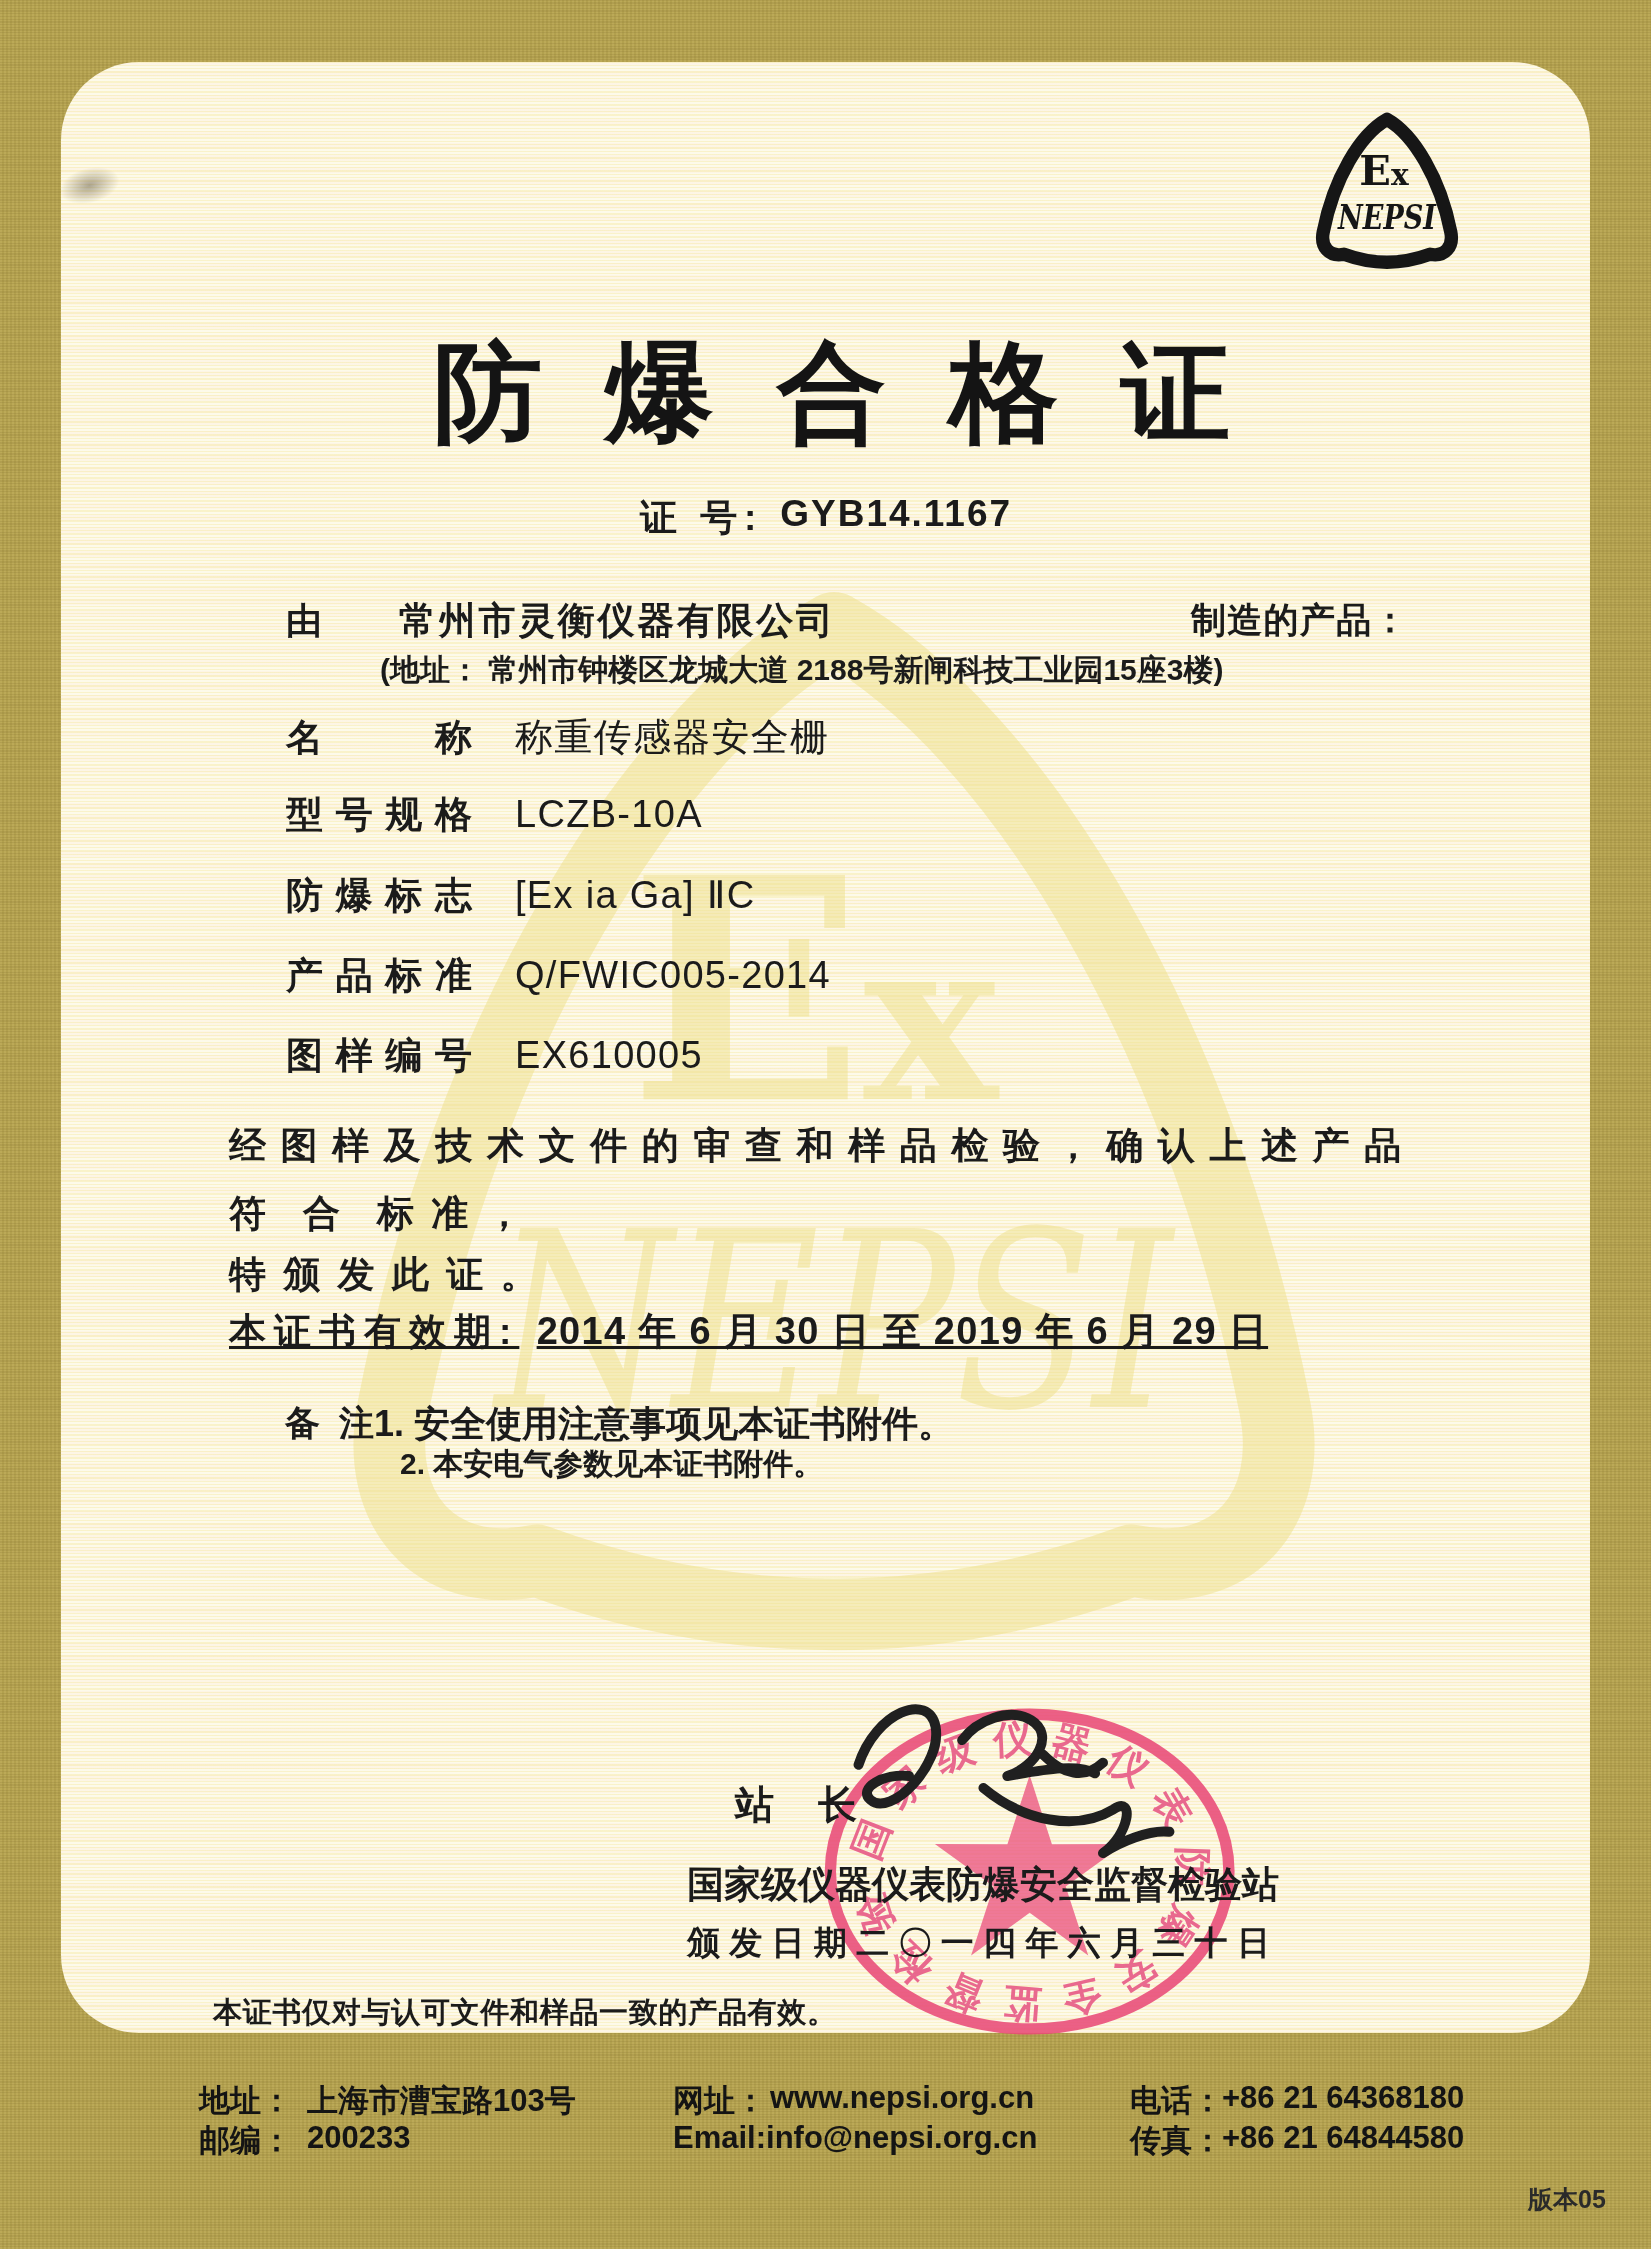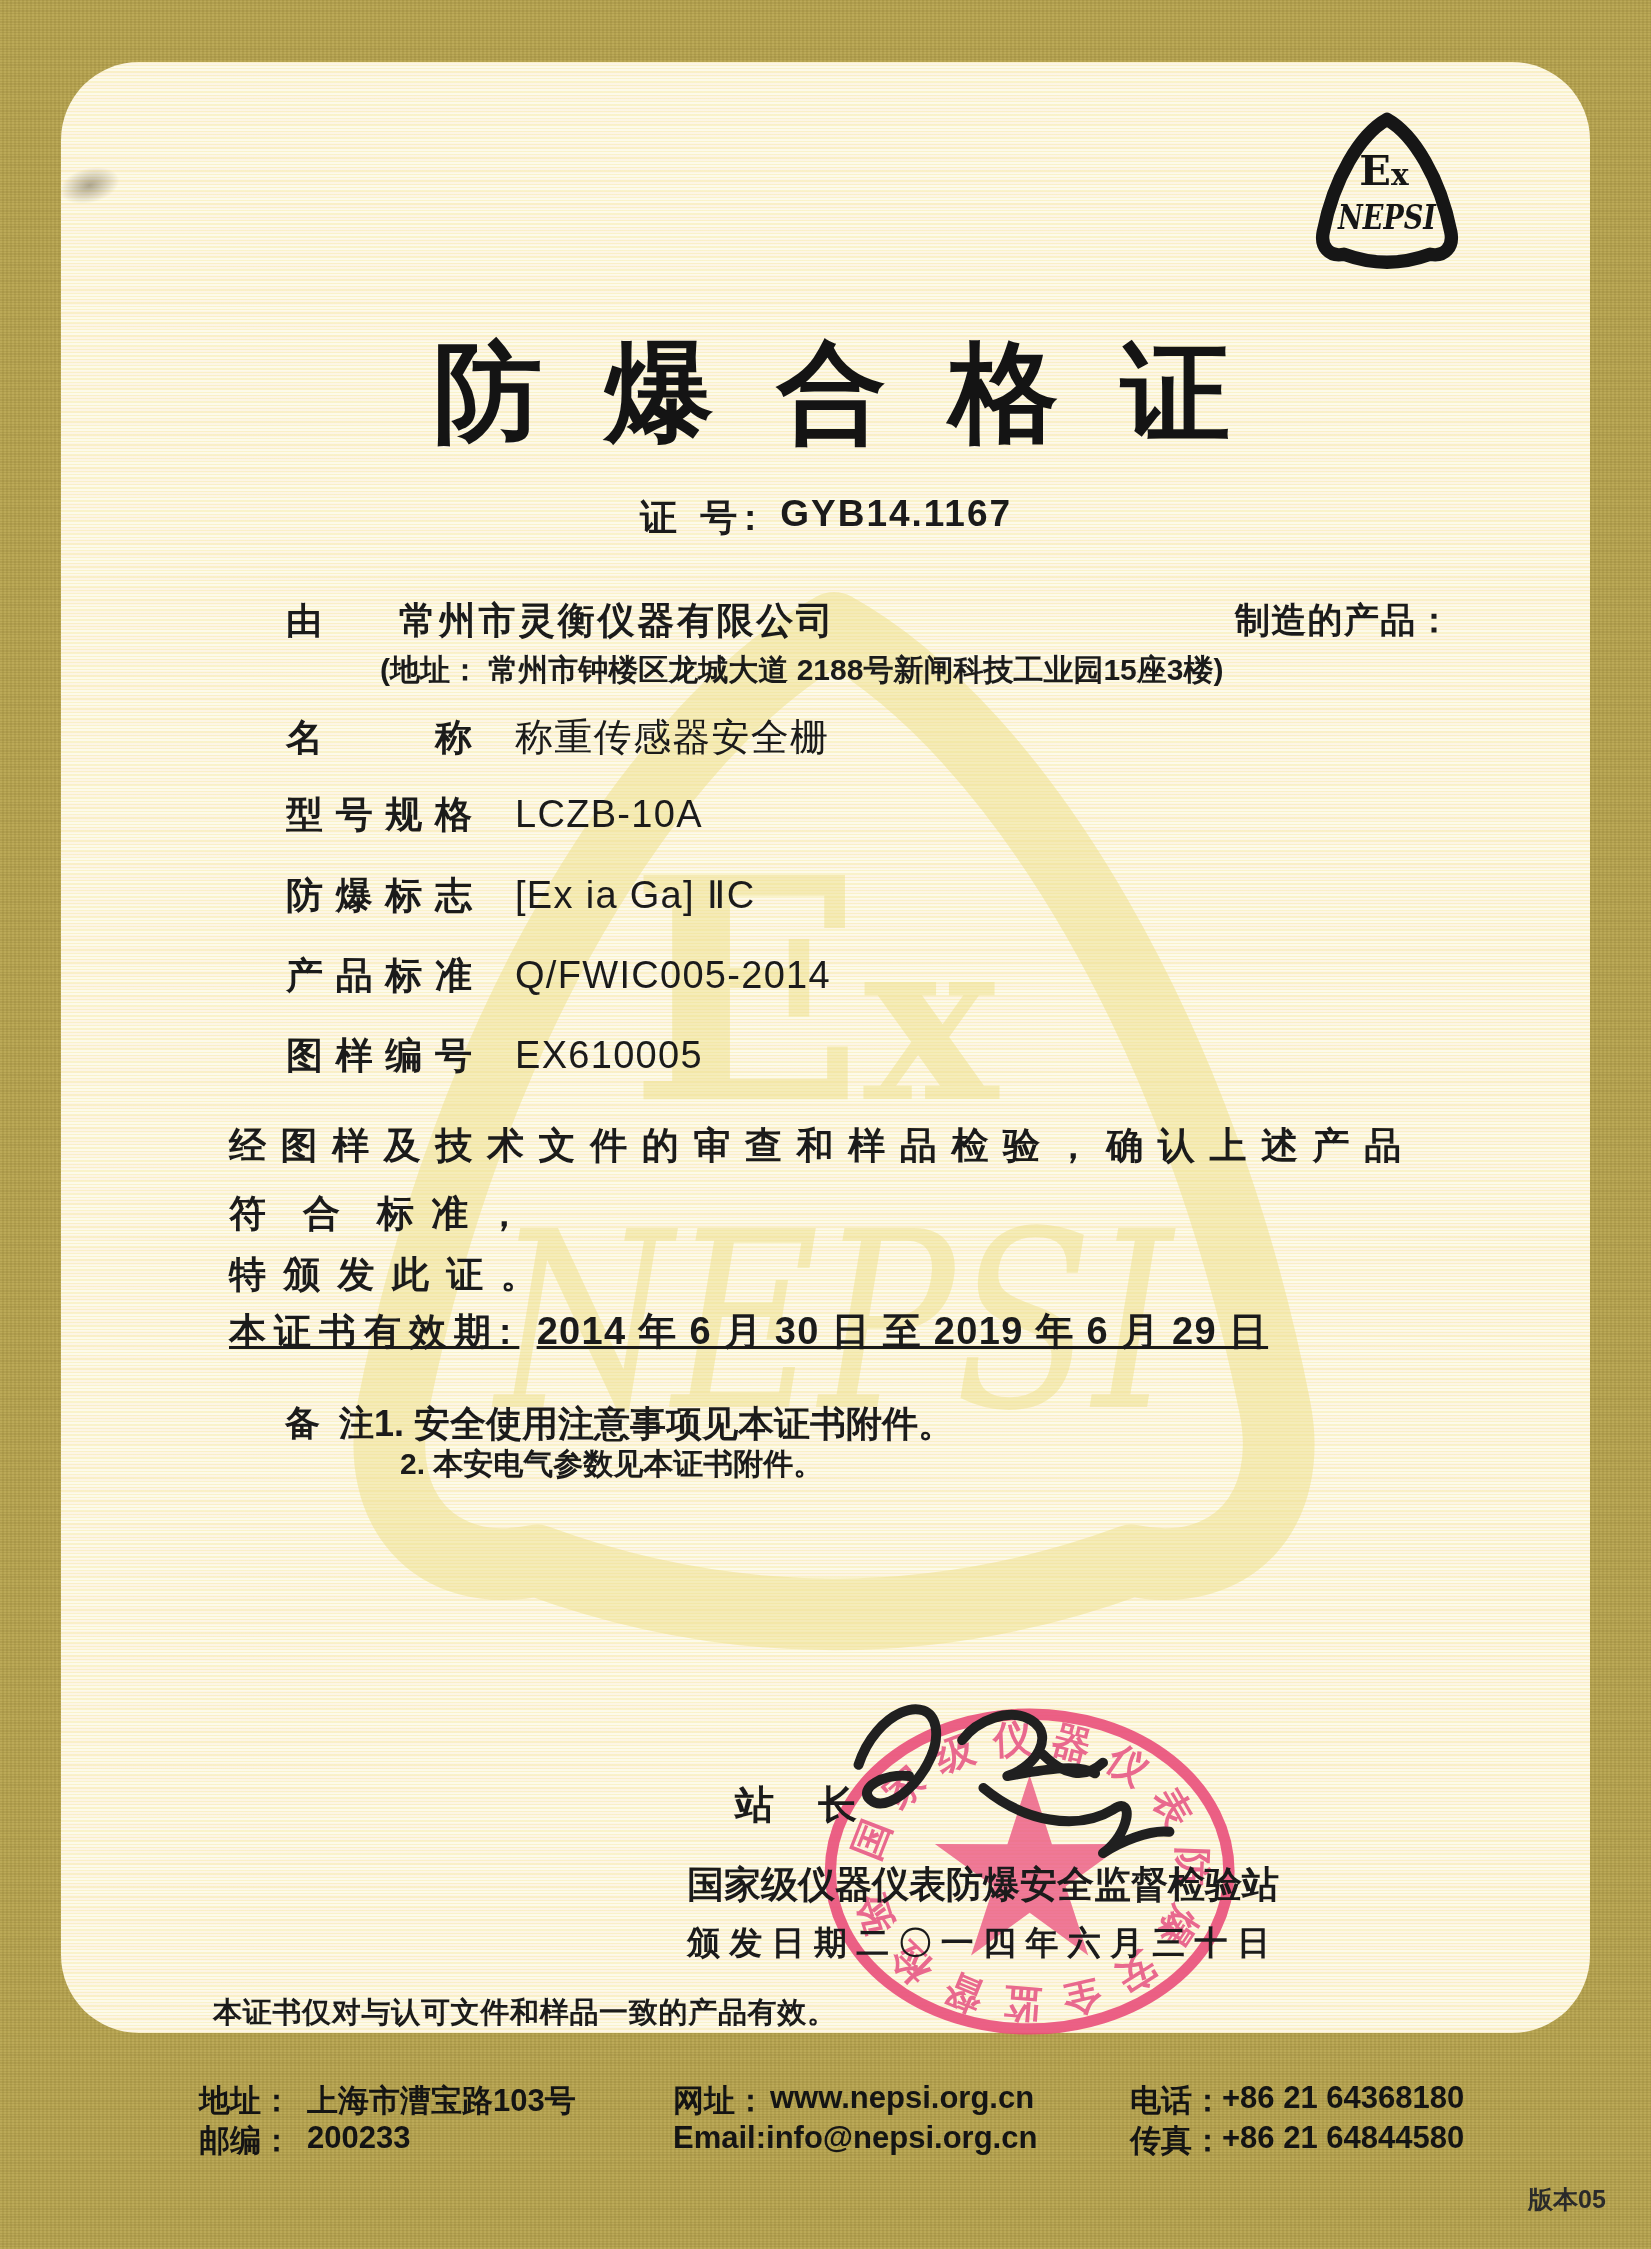--- a/index.html
+++ b/index.html
@@ -26,21 +26,21 @@
   }
   .title{
     position:absolute;left:37px;right:-37px;top:338px;text-align:center;
     font-size:109px;font-weight:bold;letter-spacing:63px;line-height:1;color:#141414;
   }
   .certno{position:absolute;left:0;right:0;top:493px;display:flex;justify-content:center;gap:17.3px;}
   .certno .lab{font-size:37px;font-weight:bold;letter-spacing:6.6px;}
   .certno .val{font-size:37px;font-weight:bold;letter-spacing:2px;}
   .maker-by{position:absolute;left:286px;top:597px;font-size:36px;font-weight:bold;}
   .maker-name{position:absolute;left:399px;top:596px;font-size:37px;font-weight:bold;letter-spacing:2.7px;}
-  .maker-made{position:absolute;left:1191px;top:597px;font-size:35px;font-weight:bold;letter-spacing:1.3px;margin-left:44px;}
+  .maker-made{position:absolute;left:1191px;top:597px;font-size:35px;font-weight:bold;letter-spacing:1.3px;}
   .maker-addr{position:absolute;left:380px;top:650px;font-size:30px;font-weight:bold;}
   .frow{position:absolute;left:286px;display:flex;align-items:flex-start;}
   .frow .flab{width:186px;display:flex;justify-content:space-between;font-size:37px;font-weight:bold;line-height:1.15;}
   .frow .fval{margin-left:43px;font-size:38px;font-weight:normal;letter-spacing:1.3px;line-height:1.1;white-space:nowrap;}
   .p1{position:absolute;left:229px;top:1121px;font-size:37px;font-weight:bold;letter-spacing:14.6px;white-space:nowrap;}
   .p2{position:absolute;left:229px;top:1189px;width:1197px;display:flex;align-items:baseline;font-weight:bold;}
   .p2 .pre{font-size:37px;letter-spacing:37px;white-space:nowrap;}
   .p2 .std{font-size:38px;letter-spacing:0.7px;white-space:nowrap;}
   .p2 .suf{font-size:37px;letter-spacing:17.3px;white-space:nowrap;}
   .p3{position:absolute;left:229px;top:1250px;font-size:37px;font-weight:bold;letter-spacing:17.3px;}

